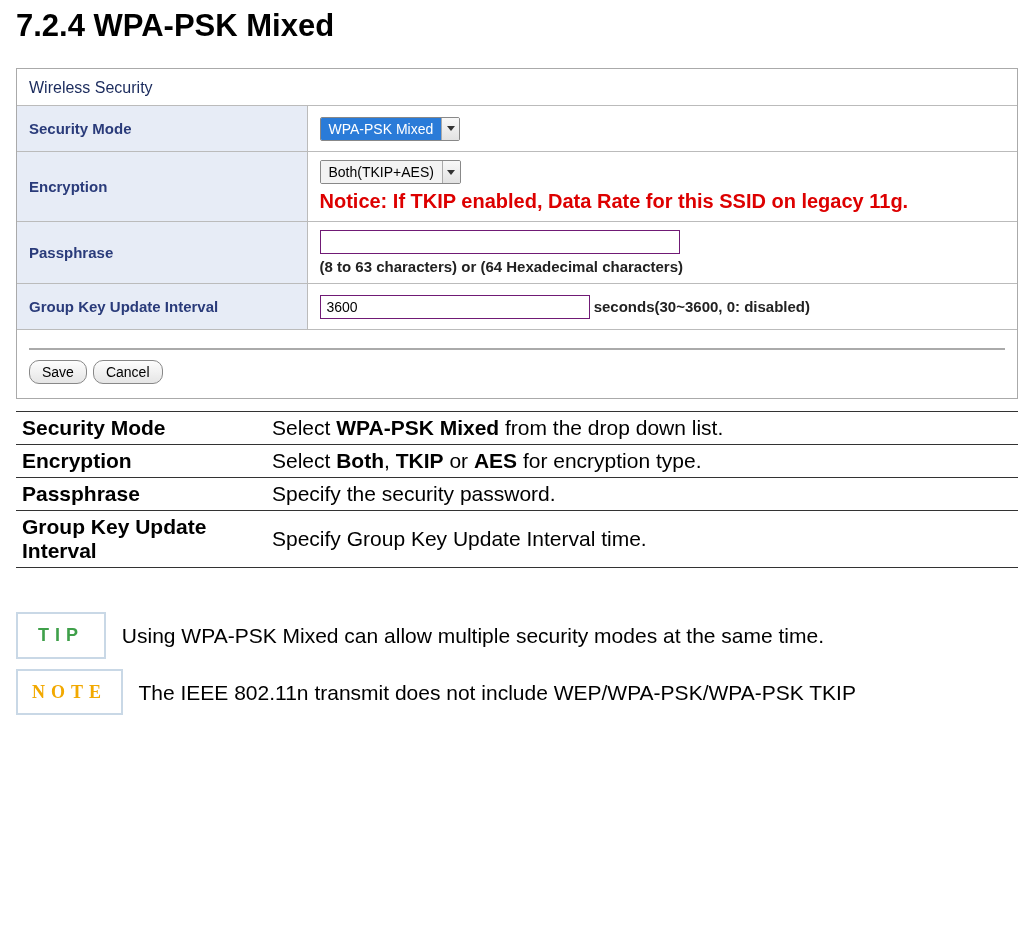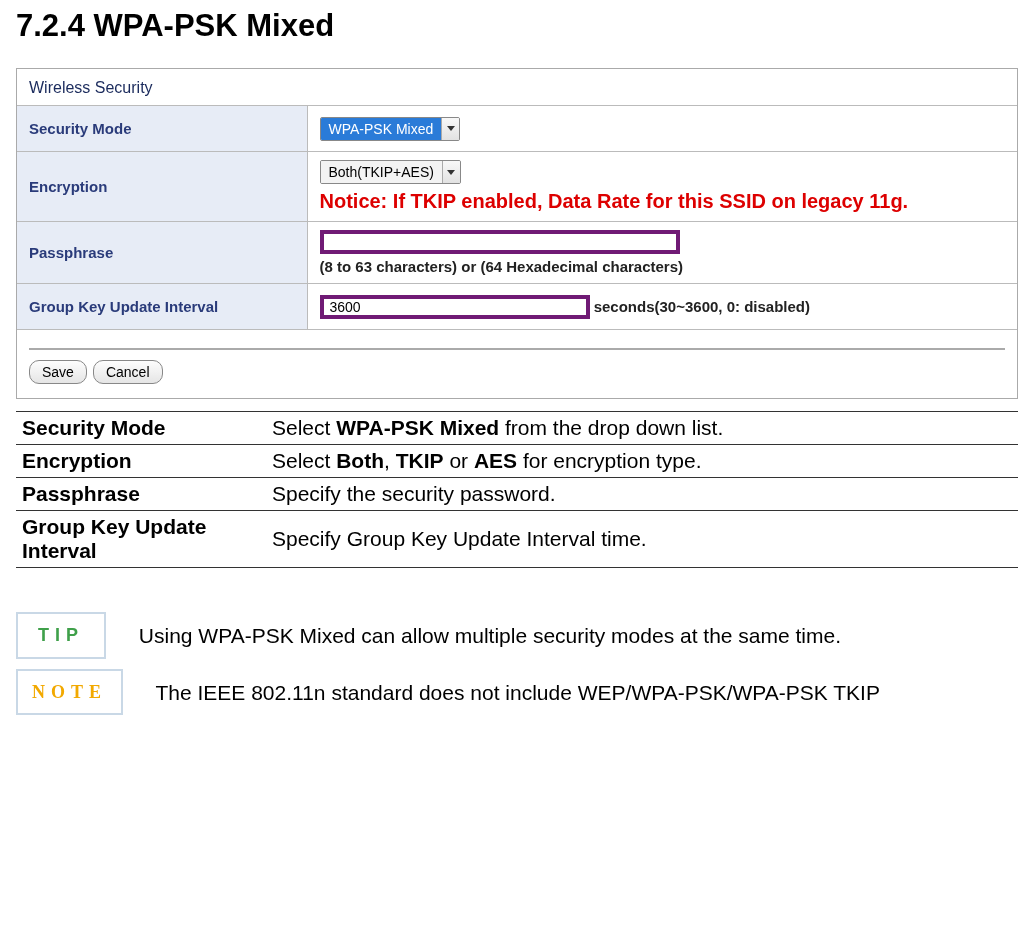--- a/index.html
+++ b/index.html
@@ -87,21 +87,21 @@
       border-right: 4px solid transparent;
       border-top: 5px solid #333;
     }
     .notice-text {
       color: #d00;
       font-weight: 700;
       font-size: 20px;
       margin-top: 6px;
     }
     .text-input {
-      border: 4px solid #701a75;
+      border: 1px solid #701a75;
       height: 24px;
       padding: 2px 6px;
       font-size: 14px;
     }
     .inline-help {
       font-weight: 700;
       color: #222;
       font-size: 15px;
     }
     .hr-line {
@@ -154,21 +154,21 @@
     }
     .badge {
       display: inline-block;
       vertical-align: middle;
       border: 2px solid #c9d8e6;
       background: #fff;
       padding: 6px 14px;
       letter-spacing: 6px;
       font-weight: 700;
       font-size: 18px;
-      margin-right: 27px;
+      margin-right: 10px;
       margin-bottom: 4px;
       text-align: center;
       min-width: 90px;
     }
     .badge.tip { color: #3fa04a; }
     .badge.note { color: #f2a900; font-family: Liberation Serif, serif; }
   </style>
 </head>
 <body>
 
@@ -252,15 +252,15 @@
 </tbody>
   </table>
 
 <div class="notes-block">
   <div class="note-line">
     <span class="badge tip">TIP</span>
     <span>Using WPA-PSK Mixed can allow multiple security modes at the same time.</span>
   </div>
   <div class="note-line" style="margin-top:6px">
     <span class="badge note">NOTE</span>
-    <span>The IEEE 802.11n standard does not include WEP/WPA-PSK/WPA-PSK TKIP </span>
+    <span>The IEEE 802.11n transmit does not include WEP/WPA-PSK/WPA-PSK TKIP </span>
   </div>
 </div>
 
 </body></html>

